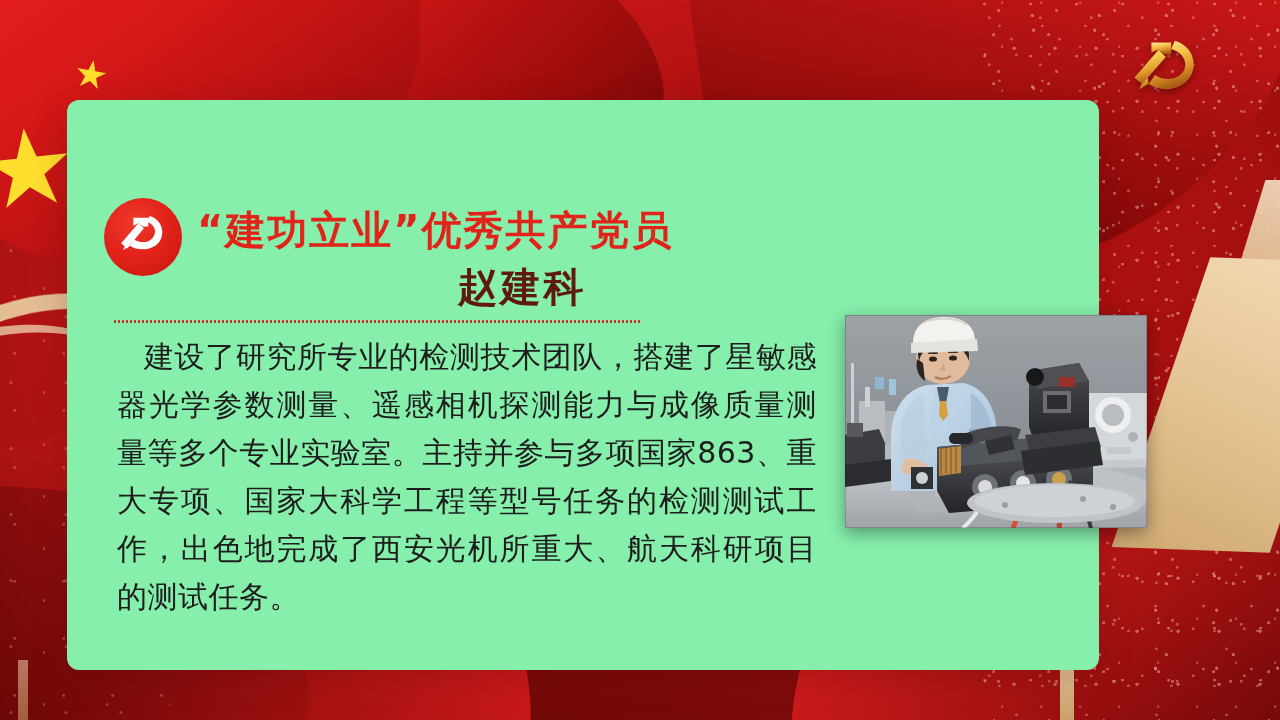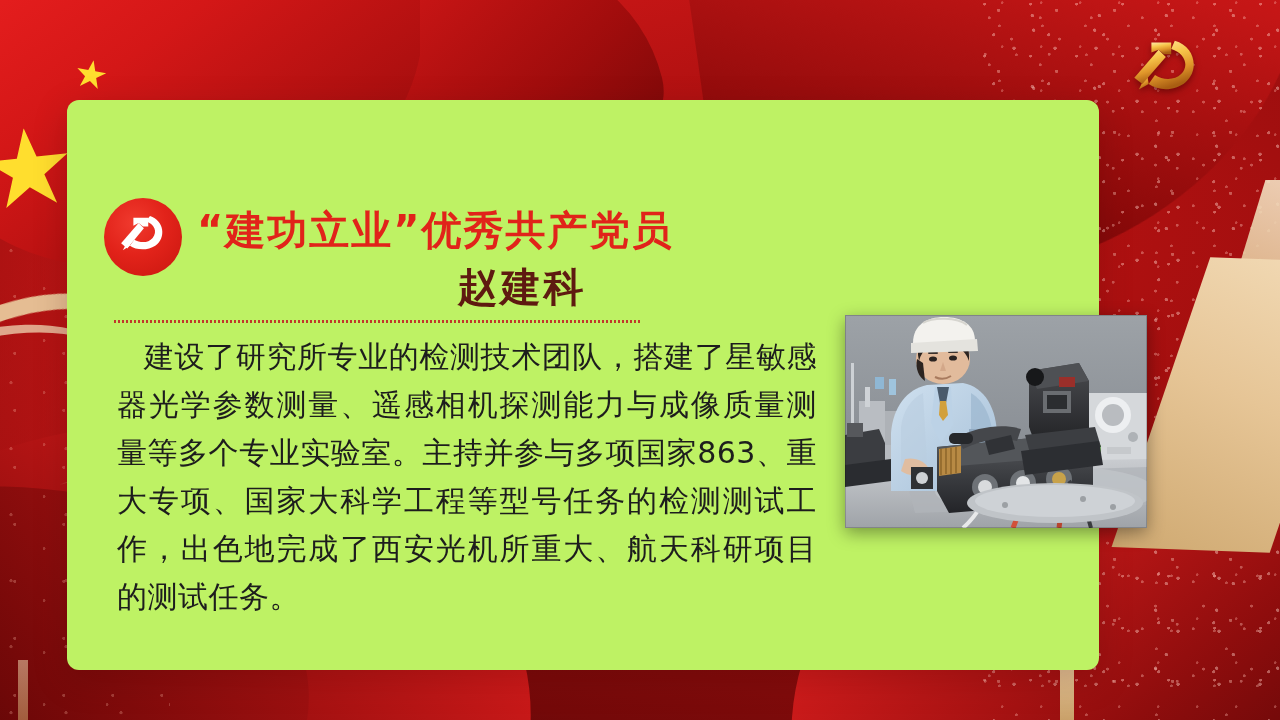--- a/index.html
+++ b/index.html
@@ -165,21 +165,21 @@
   .emblem-tr {
     position:absolute; left:1118px; top:30px; width:92px; height:72px;
   }
   .emblem-tr svg { width:100%; height:100%; display:block;
     filter:drop-shadow(0 3px 3px rgba(60,0,0,.5)); }
 
   
   .card {
     position:absolute;
     left:67px; top:100px; width:1032px; height:570px;
-    background:#bef264;
+    background:#86efac;
     border-radius:12px;
     box-shadow:0 10px 34px rgba(60,0,0,.22);
   }
 
   
   .badge {
     position:absolute; left:37px; top:98px; width:78px; height:78px;
     border-radius:50%;
     background:radial-gradient(circle at 38% 32%, #f03a2e 0%, #e2231a 45%, #c8160f 100%);
     display:flex; align-items:center; justify-content:center;

